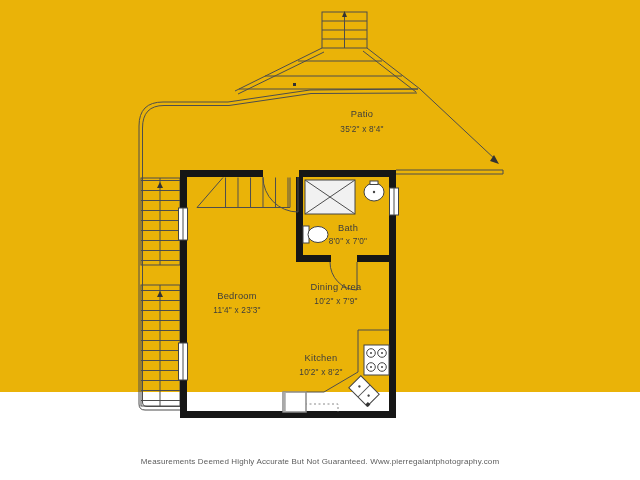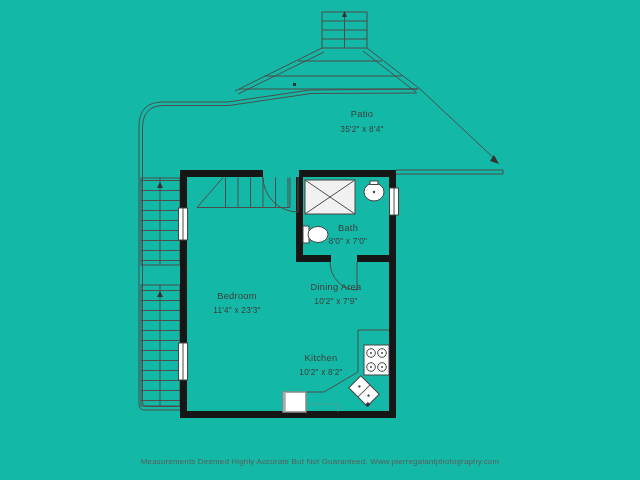--- a/index.html
+++ b/index.html
@@ -1,17 +1,17 @@
 <!DOCTYPE html>
 <html><head>
 <meta charset="utf-8">
 <style>
   html,body{margin:0;padding:0;background:#ffffff;}
   body{width:640px;height:480px;overflow:hidden;font-family:"Liberation Sans",sans-serif;}
-  .plan-wrap{width:640px;height:480px;position:relative;background:#14b8a6;}
+  .plan-wrap{width:640px;height:392px;position:relative;background:#eab308;}
   svg{display:block;}
   text{fill:#3d3d3d;}
   .room-name{font-size:9.3px;letter-spacing:.25px;}
   .room-dims{font-size:8.3px;letter-spacing:.2px;}
   .footer-text{font-size:8px;fill:#5c5c5c;letter-spacing:.15px;}
   .thin{stroke:#4d4d4d;stroke-width:1;fill:none;}
   .wall{fill:#161616;stroke:none;}
   .fixture{stroke:#444;stroke-width:1;fill:#ffffff;}
 </style>
 </head>

